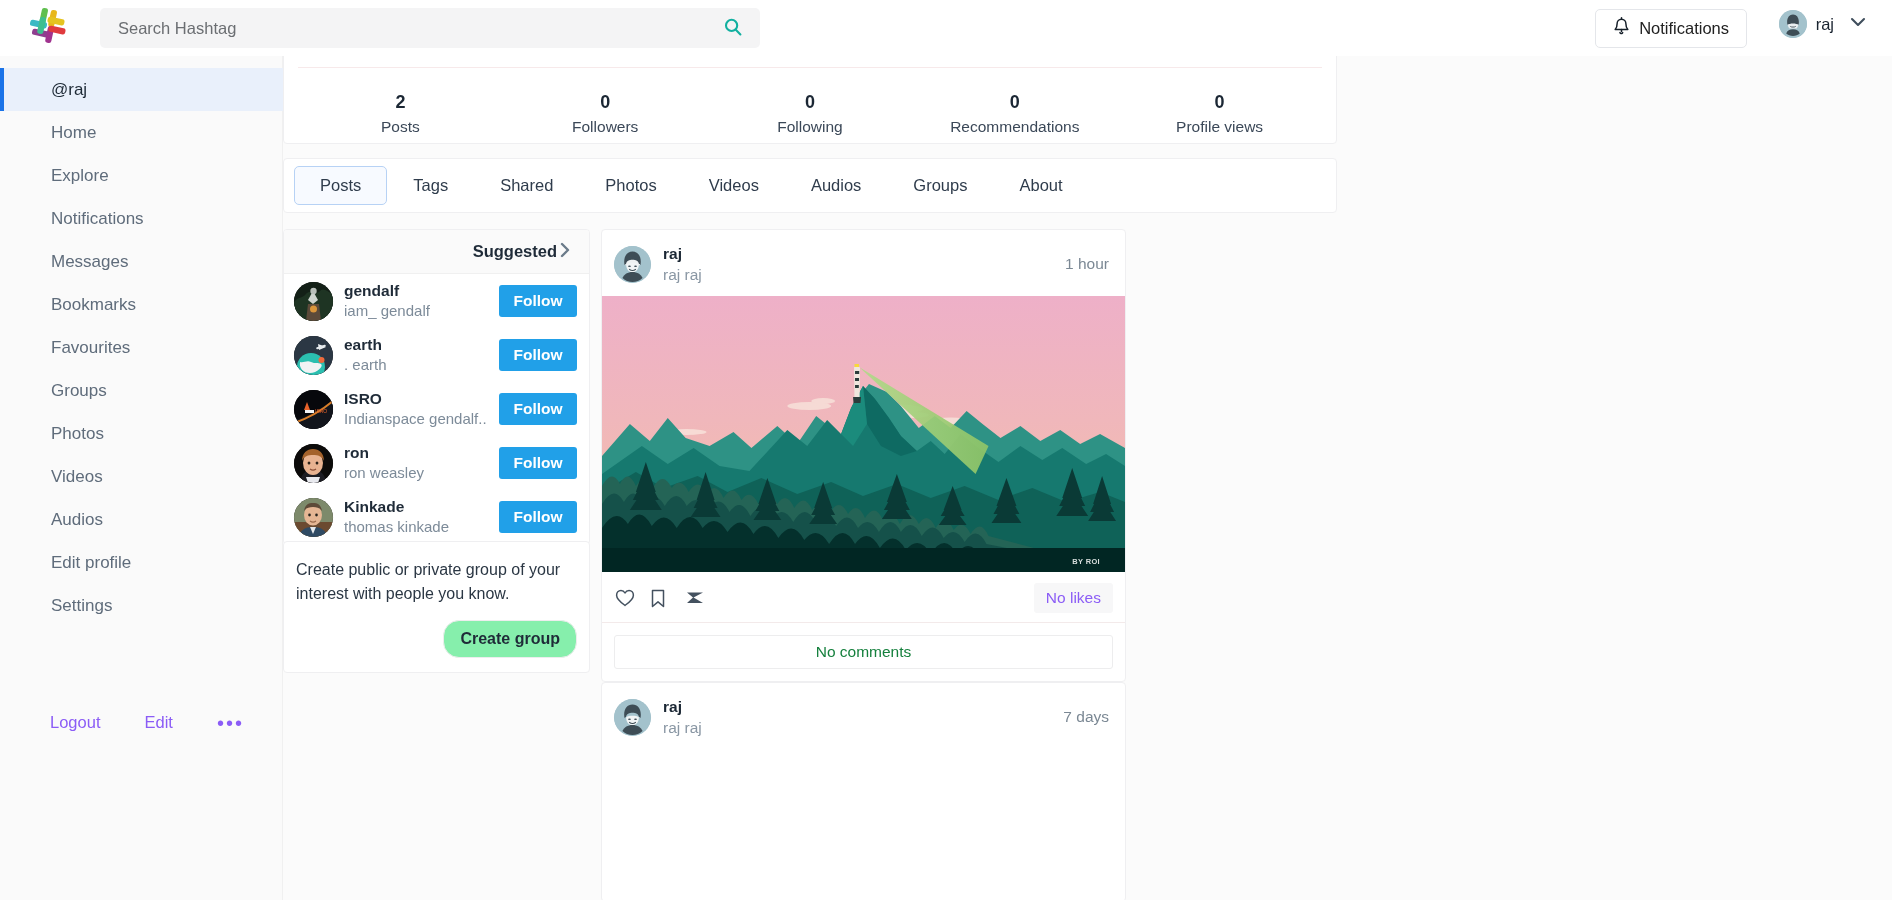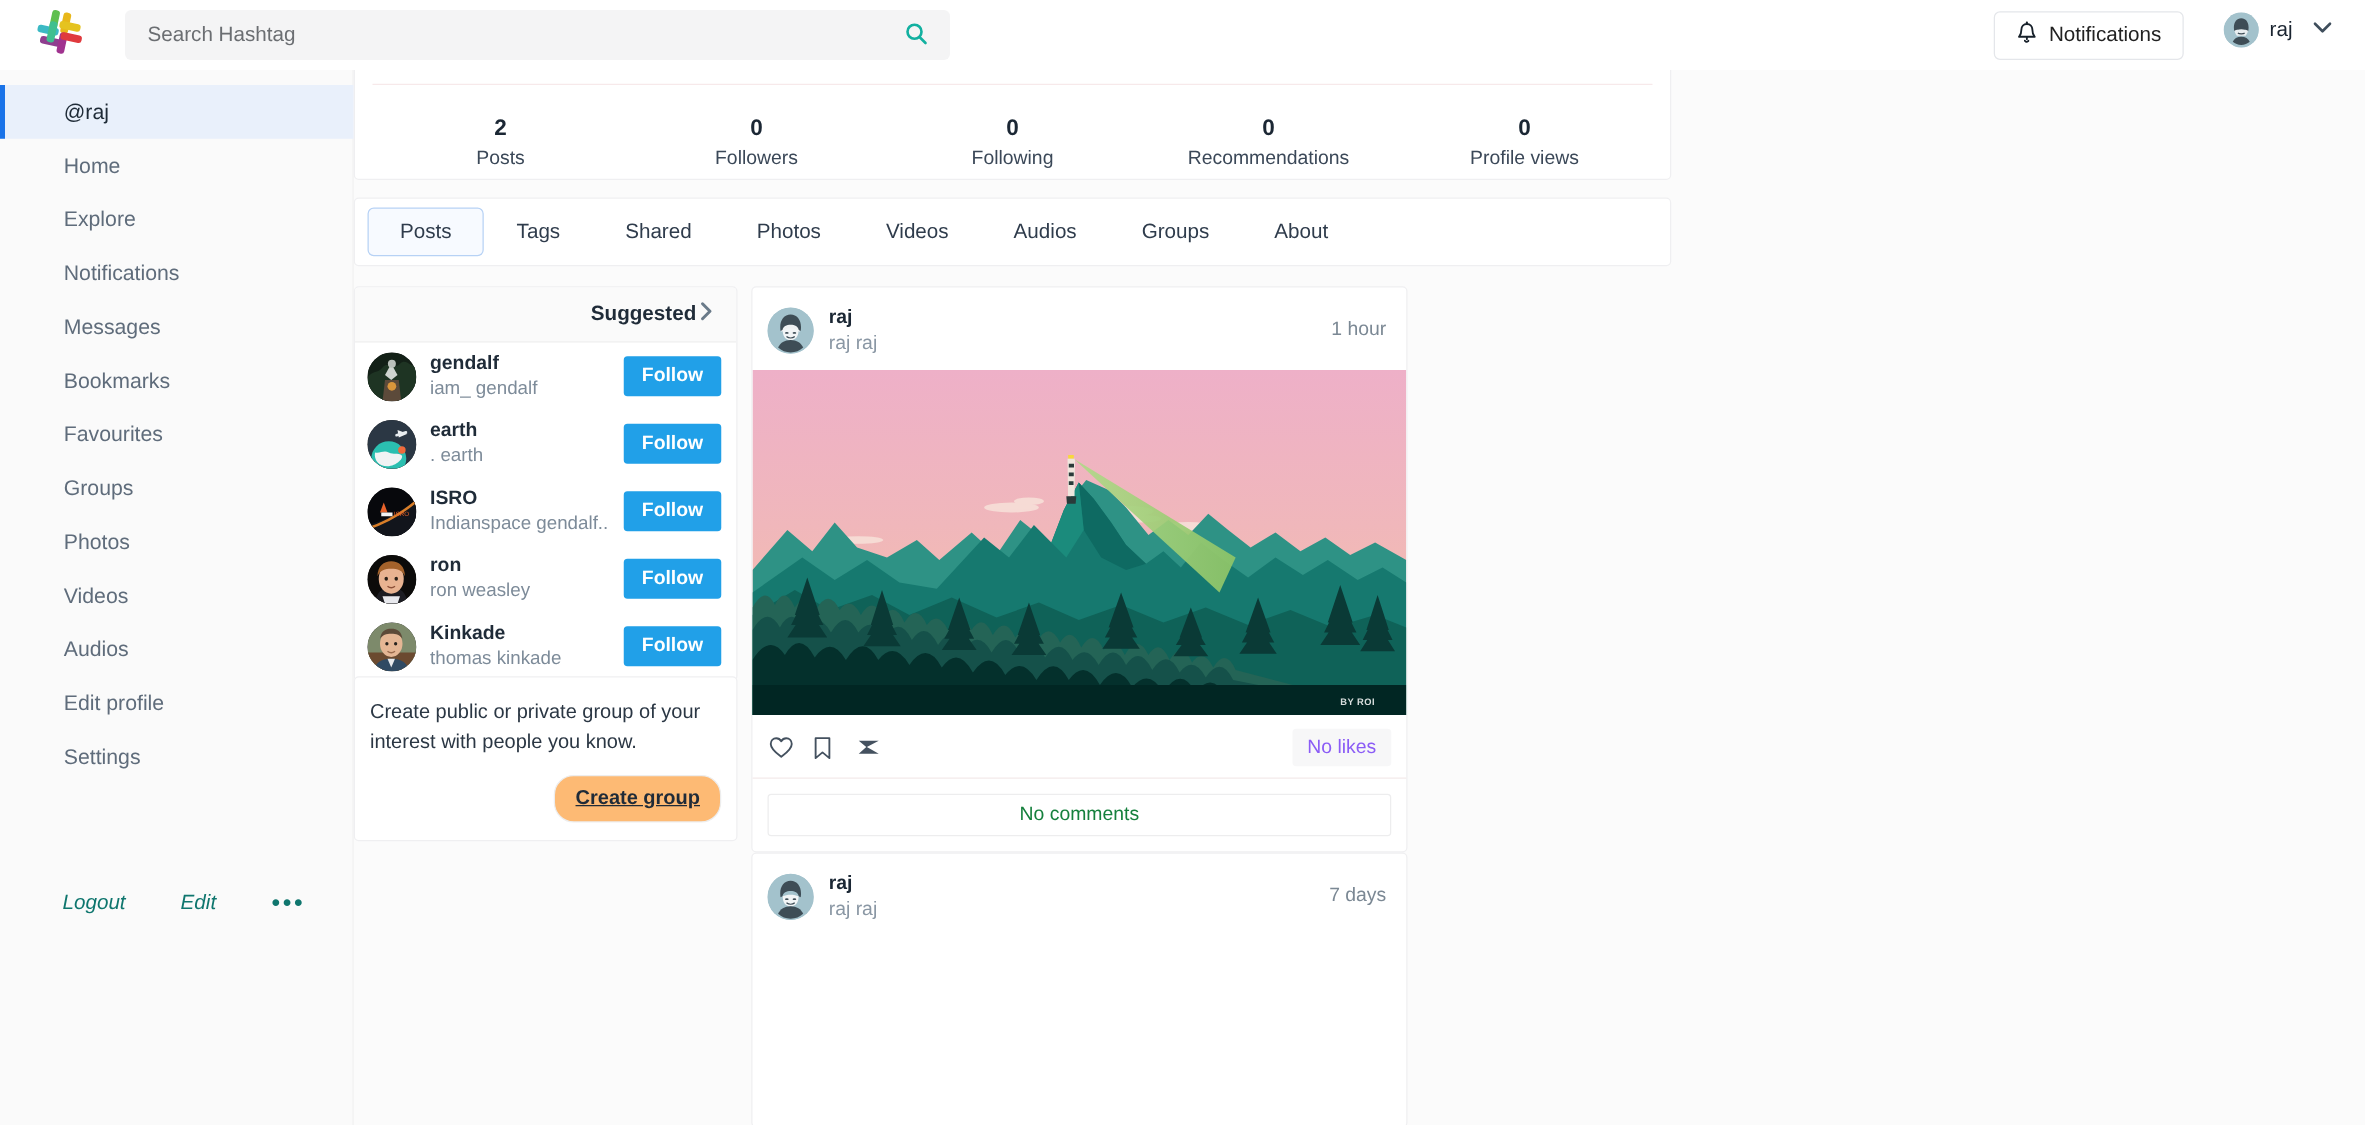--- a/index.html
+++ b/index.html
@@ -87,21 +87,21 @@
     background: #e9f0fb;
     border-left: 4px solid #1a73e8;
     color: #1e2a36;
   }
   .sidebar-footer {
     position: absolute; bottom: 168px; left: 0;
     width: 283px;
     display: flex; align-items: center;
     padding-left: 50px; gap: 44px;
   }
-  .sidebar-footer span { font-size: 16.5px; color: #0f766e; cursor: pointer; font-style: italic; }
+  .sidebar-footer span { font-size: 16.5px; color: #8b5cf6; cursor: pointer; }
   .dots { letter-spacing: 2px; font-size: 20px !important; line-height: 10px; }
 
   
   .main {
     position: absolute; left: 283px; top: 56px;
     width: 1609px; height: 844px;
     background: #fbfbfb;
     overflow: hidden;
   }
 
@@ -185,23 +185,23 @@
 
   
   .group-card {
     position: absolute; left: 0px; top: 485px;
     width: 307px; padding: 16px 12px 14px 12px;
   }
   .group-text { font-size: 16px; color: #2b3744; line-height: 24px; }
   .create-btn {
     margin-top: 14px; float: right;
     padding: 9px 16px;
-    background: #fdba74; border: 1px solid #ededed; border-radius: 16px;
+    background: #86efac; border: 1px solid #ededed; border-radius: 16px;
     font-size: 16px; font-weight: bold; color: #1f2b38;
-    cursor: pointer; font-family: "Liberation Sans", sans-serif; text-decoration: underline;
+    cursor: pointer; font-family: "Liberation Sans", sans-serif;
   }
 
   
   .post-card {
     position: absolute; left: 318px;
     width: 525px;
     padding: 0;
   }
   #post-0 { top: 173px; }
   #post-1 { top: 626px; height: 220px; }

